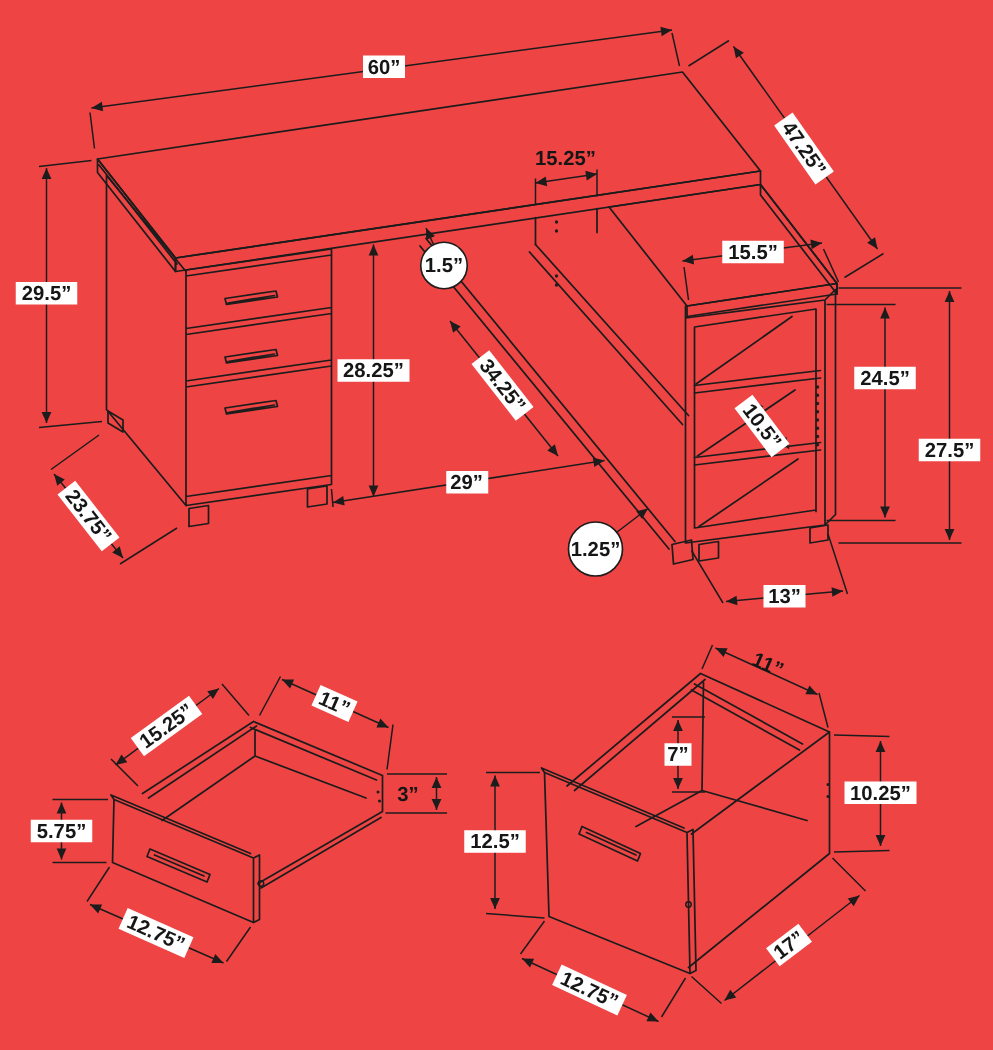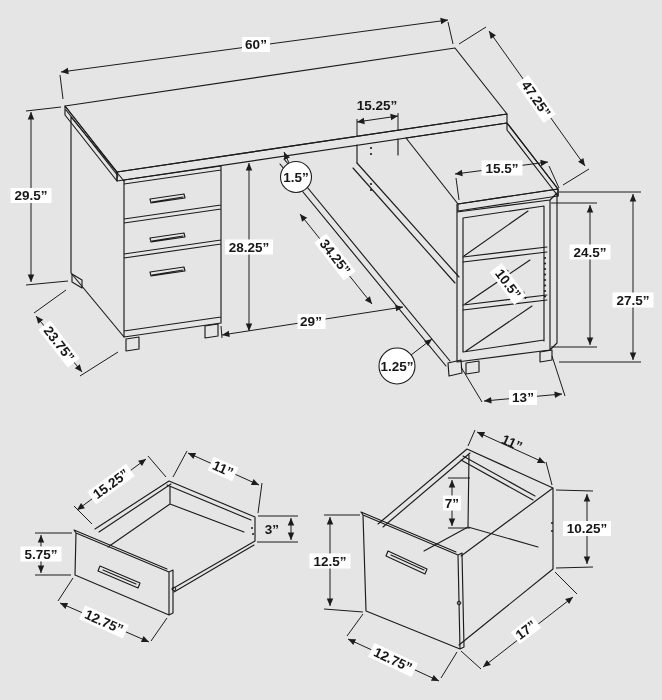--- a/index.html
+++ b/index.html
@@ -1,16 +1,16 @@
 <!DOCTYPE html>
 <html><head>
 <meta charset="utf-8">
 <style>
   html,body{margin:0;padding:0;background:#fff;}
-  .stage{width:662px;height:700px;background:#e5e5e5;position:relative;overflow:hidden;}
+  .stage{width:662px;height:700px;background:#ef4444;position:relative;overflow:hidden;}
   svg{display:block;}
   .s{fill:none;stroke:#1c1c1c;stroke-width:1.15;stroke-linejoin:round;stroke-linecap:round;}
   .d{fill:none;stroke:#1c1c1c;stroke-width:1;stroke-linejoin:round;stroke-linecap:butt;}
   .bgr{fill:#ffffff;stroke:none;}
   .lbl{font-family:"Liberation Sans",sans-serif;font-size:13.5px;font-weight:700;fill:#161616;text-anchor:middle;}
   .dotg circle{fill:#1c1c1c;stroke:none;}
   .callout{fill:#ffffff;stroke:#1c1c1c;stroke-width:1.1;}
 </style>
 </head>
 <body>

